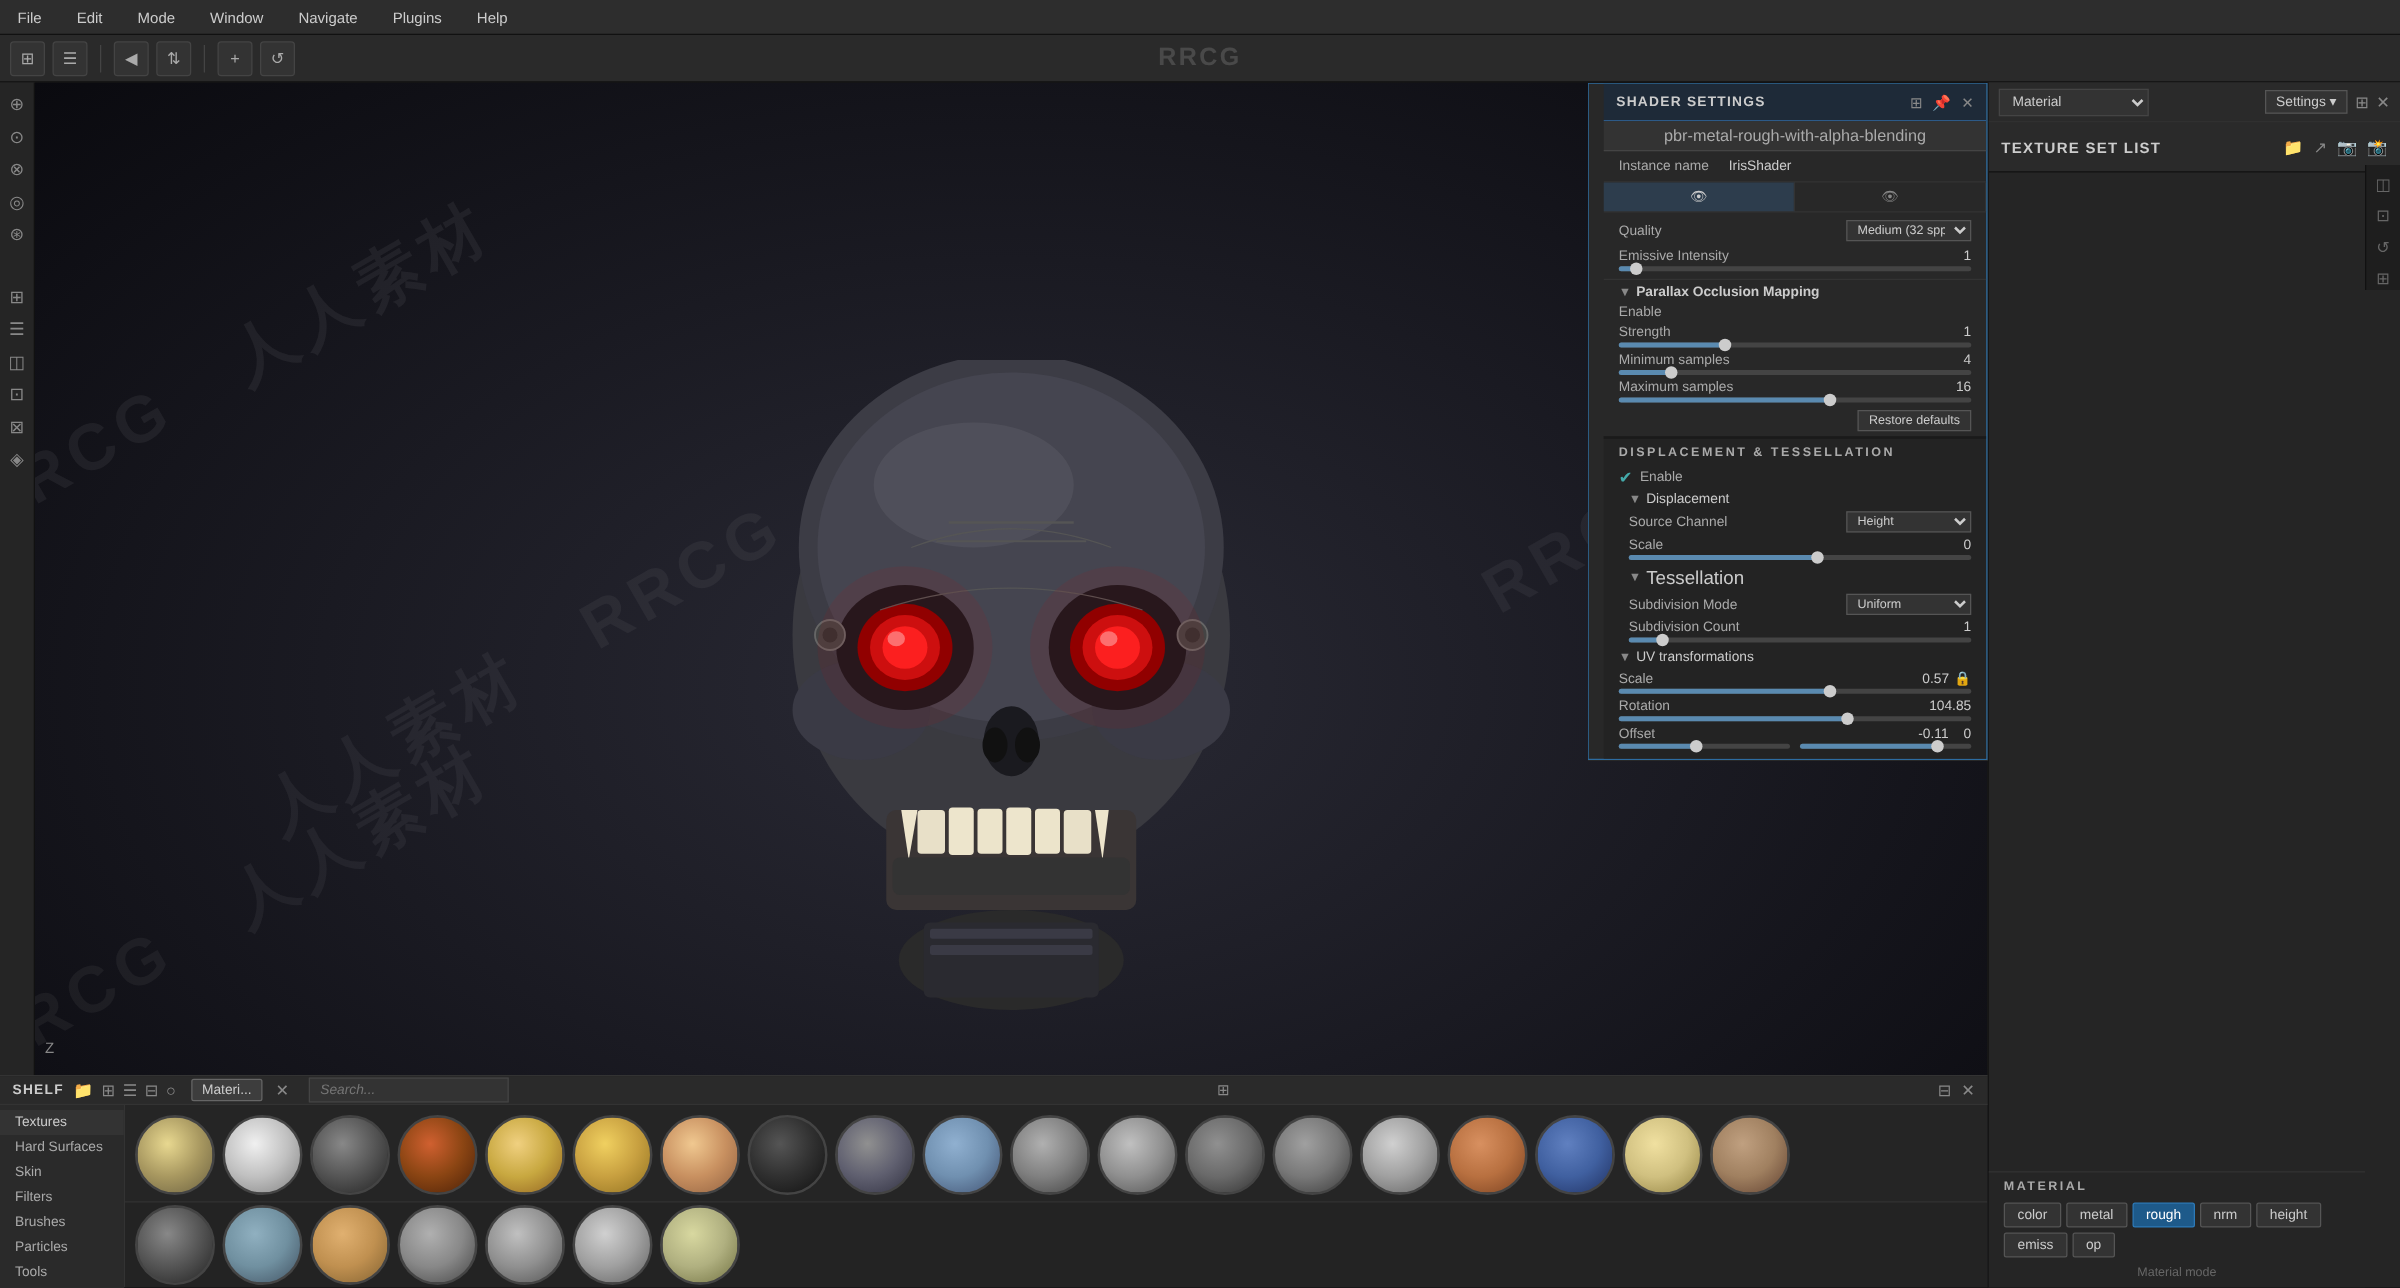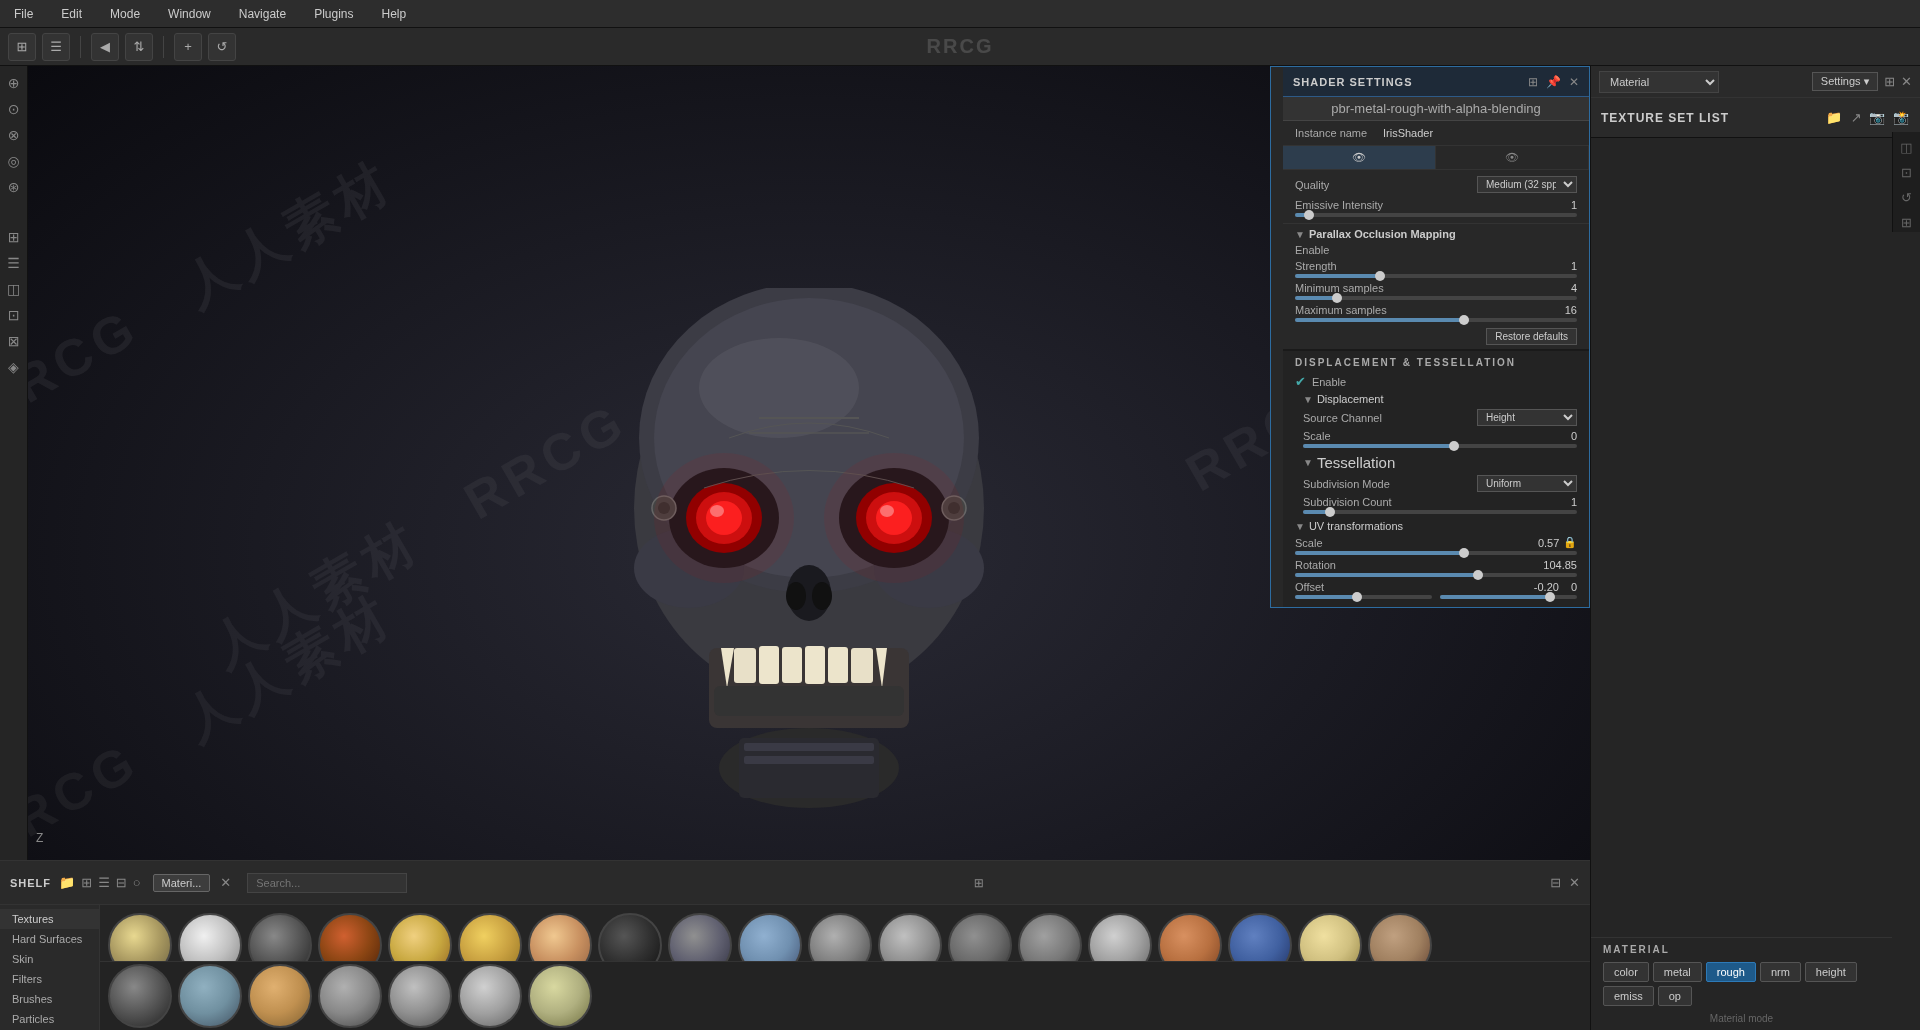--- a/index.html
+++ b/index.html
@@ -231,21 +231,21 @@
       bottom: 0;
       left: 0;
       right: 330px;
       height: 170px;
       background: #252525;
       border-top: 1px solid #333;
       display: flex;
       flex-direction: column;
     }
     #shelf-header {
-      height: 44px;
+      height: 23px;
       background: #2a2a2a;
       display: flex;
       align-items: center;
       padding: 0 10px;
       gap: 8px;
       border-bottom: 1px solid #333;
     }
     #shelf-title {
       font-size: 11px;
       font-weight: bold;
@@ -267,20 +267,21 @@
 
     
     #shelf-search {
       background: #333;
       border: 1px solid #444;
       color: #ccc;
       font-size: 11px;
       padding: 2px 8px;
       width: 160px;
       height: 20px;
+      font-style: italic;
     }
 
     #shelf-body {
       display: flex;
       flex: 1;
       overflow: hidden;
     }
     #shelf-categories {
       width: 100px;
       background: #2a2a2a;
@@ -766,21 +767,21 @@
       <div class="slider-container">
         <div class="slider-track" style="flex:1;">
           <div class="slider-fill" style="width:65%;"></div>
           <div class="slider-thumb" style="left:65%;"></div>
         </div>
       </div>
 
       <div style="display:flex;justify-content:space-between;align-items:center;margin-top:4px;">
         <span class="field-label">Offset</span>
         <div style="display:flex;gap:12px;">
-          <span class="field-value">-0.20</span>
+          <span class="field-value">-0.11</span>
           <span class="field-value">0</span>
         </div>
       </div>
       <div style="display:flex;gap:8px;">
         <div class="slider-container" style="flex:1;">
           <div class="slider-track" style="flex:1;">
             <div class="slider-fill" style="width:45%;"></div>
             <div class="slider-thumb" style="left:45%;"></div>
           </div>
         </div>

